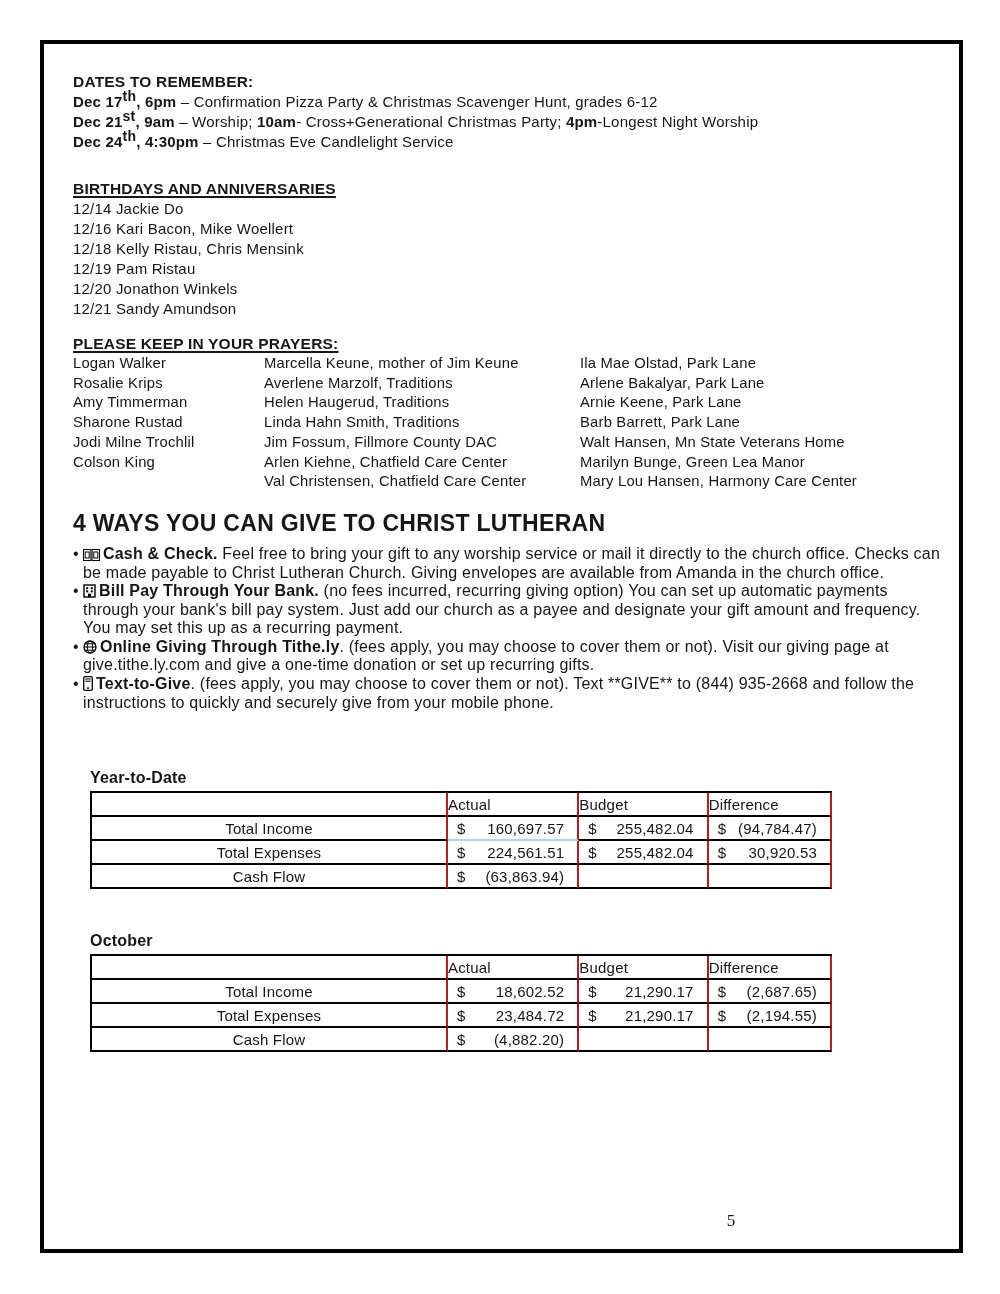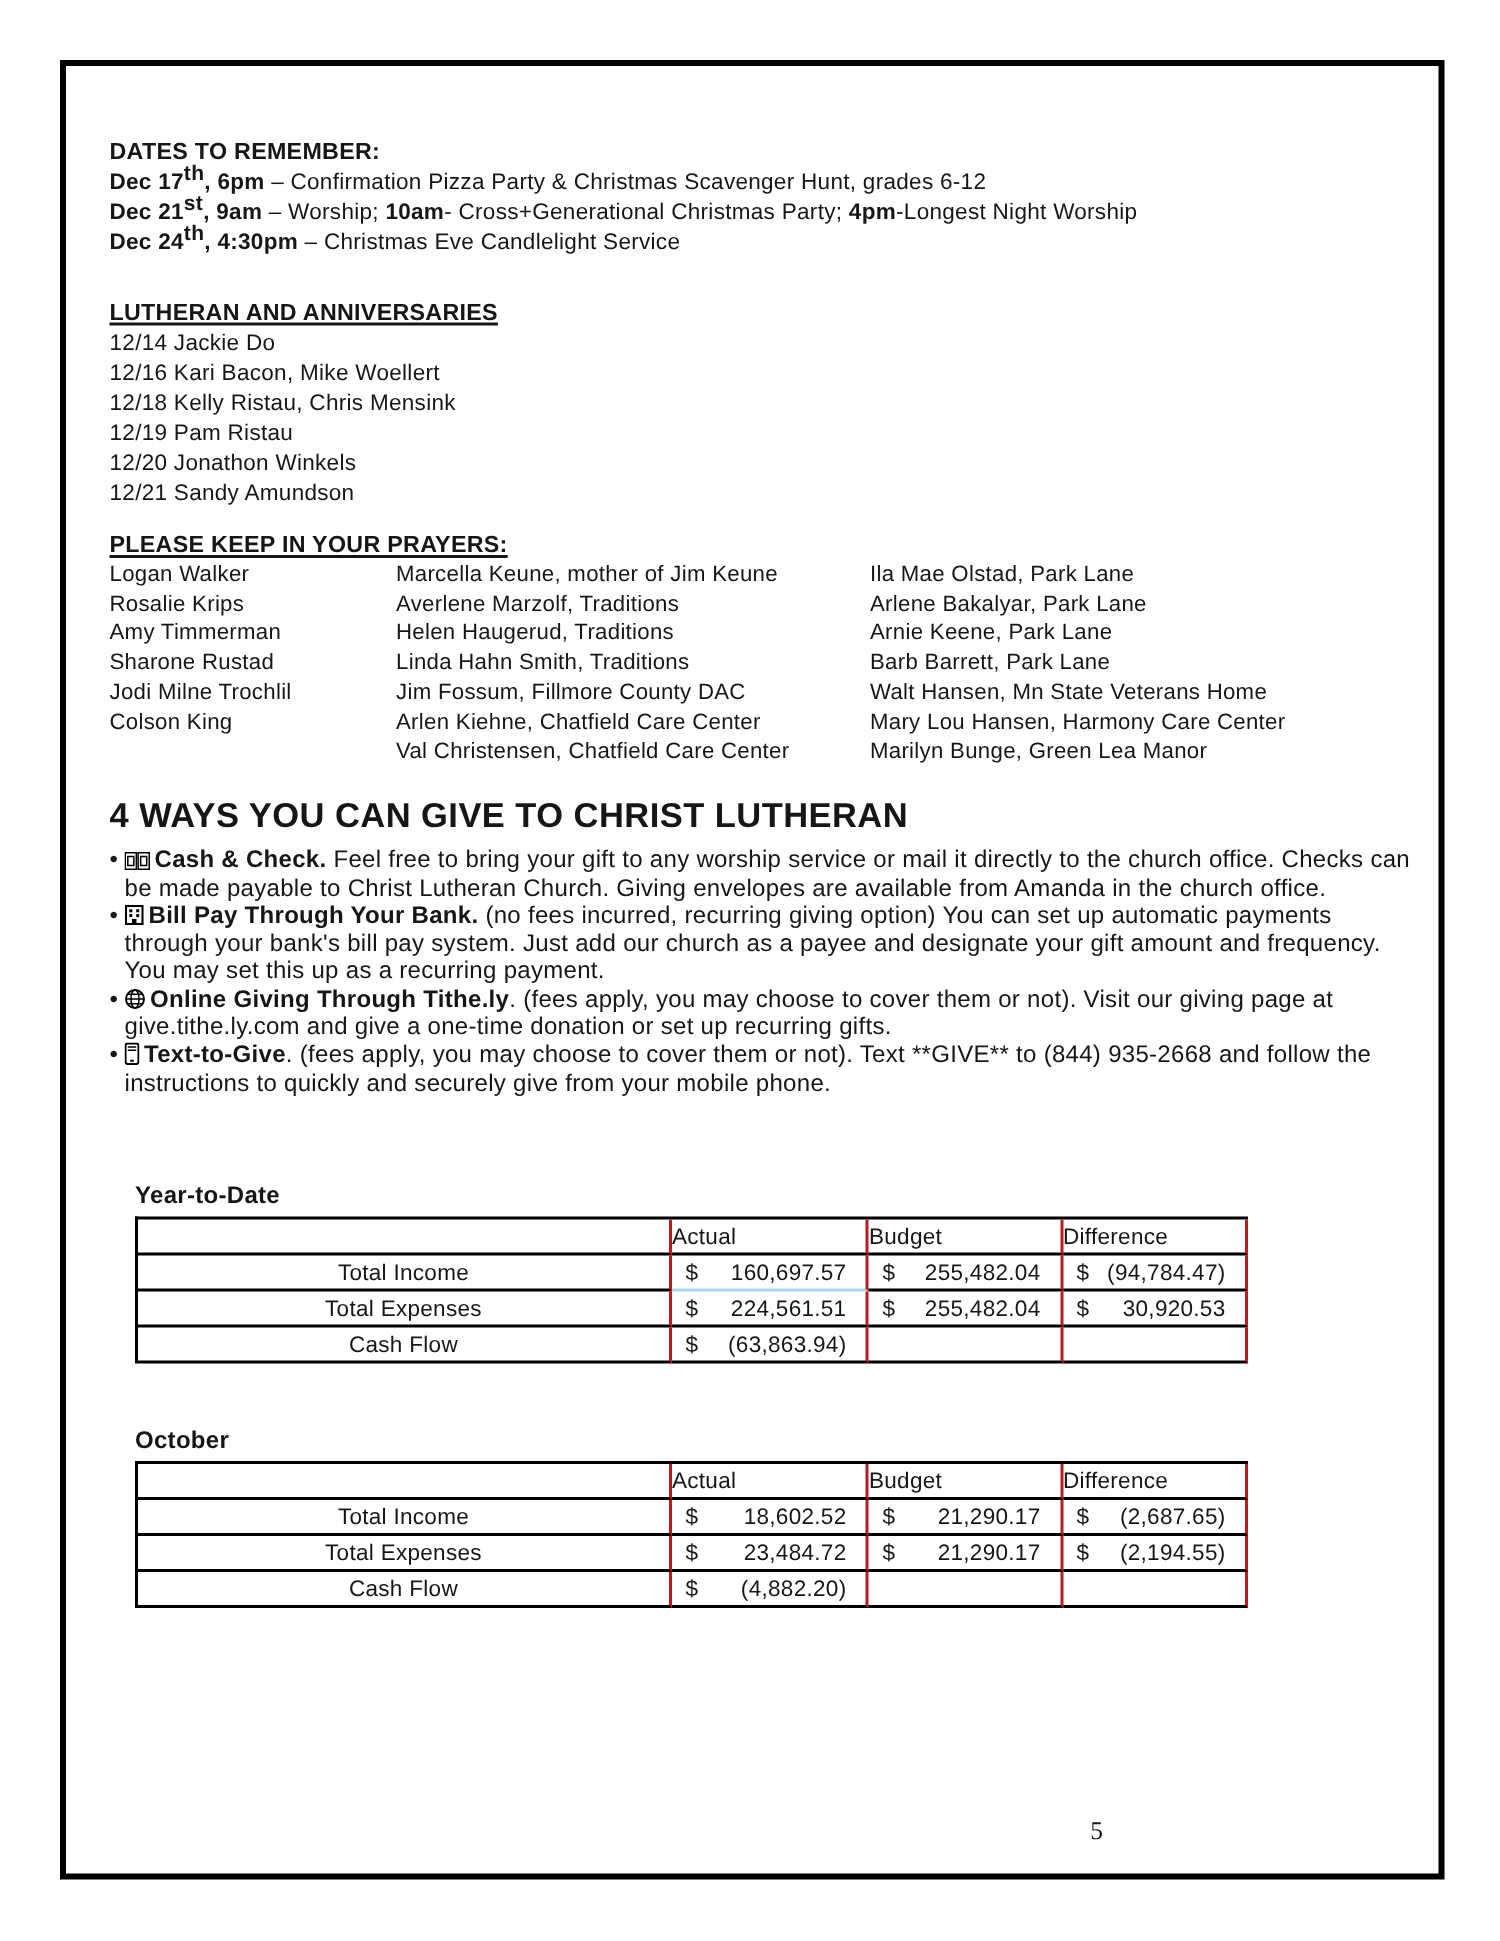--- a/index.html
+++ b/index.html
@@ -1,21 +1,21 @@
 <!DOCTYPE html>
 <html><head>
 <meta charset="utf-8">
 <style>
   html,body{margin:0;padding:0;background:#e9e9e9;}
   .page{position:relative;width:1000px;height:1294px;background:#ffffff;
         font-family:"Liberation Sans",sans-serif;color:#161616;overflow:hidden;
         letter-spacing:.2px;}
   .frame{position:absolute;left:40px;top:40px;width:923px;height:1213px;
          border:4px solid #000;box-sizing:border-box;}
-  .content{position:absolute;left:73px;top:92px;width:867px;}
+  .content{position:absolute;left:73px;top:72px;width:867px;}
 
   .sec-heading{font-weight:bold;font-size:15.5px;line-height:20px;}
   .u{text-decoration:underline;text-decoration-thickness:2px;text-underline-offset:2px;}
   .line{font-size:15px;line-height:20px;white-space:nowrap;}
   .b{font-weight:bold;}
   sup{font-size:14px;line-height:0;vertical-align:6px;}
 
   .sec-birthdays{margin-top:26px;}
   .sec-birthdays .sec-heading{line-height:21px;}
   .sec-prayers{margin-top:15px;}
@@ -55,21 +55,21 @@
   <div class="content">
 
     <div class="sec-dates">
       <div class="sec-heading">DATES TO REMEMBER:</div>
       <div class="line"><span class="b">Dec 17</span><sup class="b">th</sup><span class="b">, 6pm</span><span> – Confirmation Pizza Party &amp; Christmas Scavenger Hunt, grades 6-12</span></div>
       <div class="line"><span class="b">Dec 21</span><sup class="b">st</sup><span class="b">, 9am</span><span> – Worship; </span><span class="b">10am</span><span>- Cross+Generational Christmas Party; </span><span class="b">4pm</span><span>-Longest Night Worship</span></div>
       <div class="line"><span class="b">Dec 24</span><sup class="b">th</sup><span class="b">, 4:30pm</span><span> – Christmas Eve Candlelight Service</span></div>
     </div>
 
     <div class="sec-birthdays">
-      <div class="sec-heading u">LUTHERAN AND ANNIVERSARIES</div>
+      <div class="sec-heading u">BIRTHDAYS AND ANNIVERSARIES</div>
       <div class="line">12/14 Jackie Do</div>
       <div class="line">12/16 Kari Bacon, Mike Woellert</div>
       <div class="line">12/18 Kelly Ristau, Chris Mensink</div>
       <div class="line">12/19 Pam Ristau</div>
       <div class="line">12/20 Jonathon Winkels</div>
       <div class="line">12/21 Sandy Amundson</div>
     </div>
 
     <div class="sec-prayers">
       <div class="sec-heading u">PLEASE KEEP IN YOUR PRAYERS:</div>
@@ -91,22 +91,22 @@
           <div class="line">Jim Fossum, Fillmore County DAC</div>
           <div class="line">Arlen Kiehne, Chatfield Care Center</div>
           <div class="line">Val Christensen, Chatfield Care Center</div>
         </div>
         <div class="pcol">
           <div class="line">Ila Mae Olstad, Park Lane</div>
           <div class="line">Arlene Bakalyar, Park Lane</div>
           <div class="line">Arnie Keene, Park Lane</div>
           <div class="line">Barb Barrett, Park Lane</div>
           <div class="line">Walt Hansen, Mn State Veterans Home</div>
+          <div class="line">Marilyn Bunge, Green Lea Manor</div>
           <div class="line">Mary Lou Hansen, Harmony Care Center</div>
-          <div class="line">Marilyn Bunge, Green Lea Manor</div>
         </div>
       </div>
     </div>
 
     <div class="sec-give">
       <div class="give-heading">4 WAYS YOU CAN GIVE TO CHRIST LUTHERAN</div>
       <div class="bullets">
 
         <div class="bullet">
           <span class="icon"><svg width="17" height="12" viewBox="0 0 17 12">

